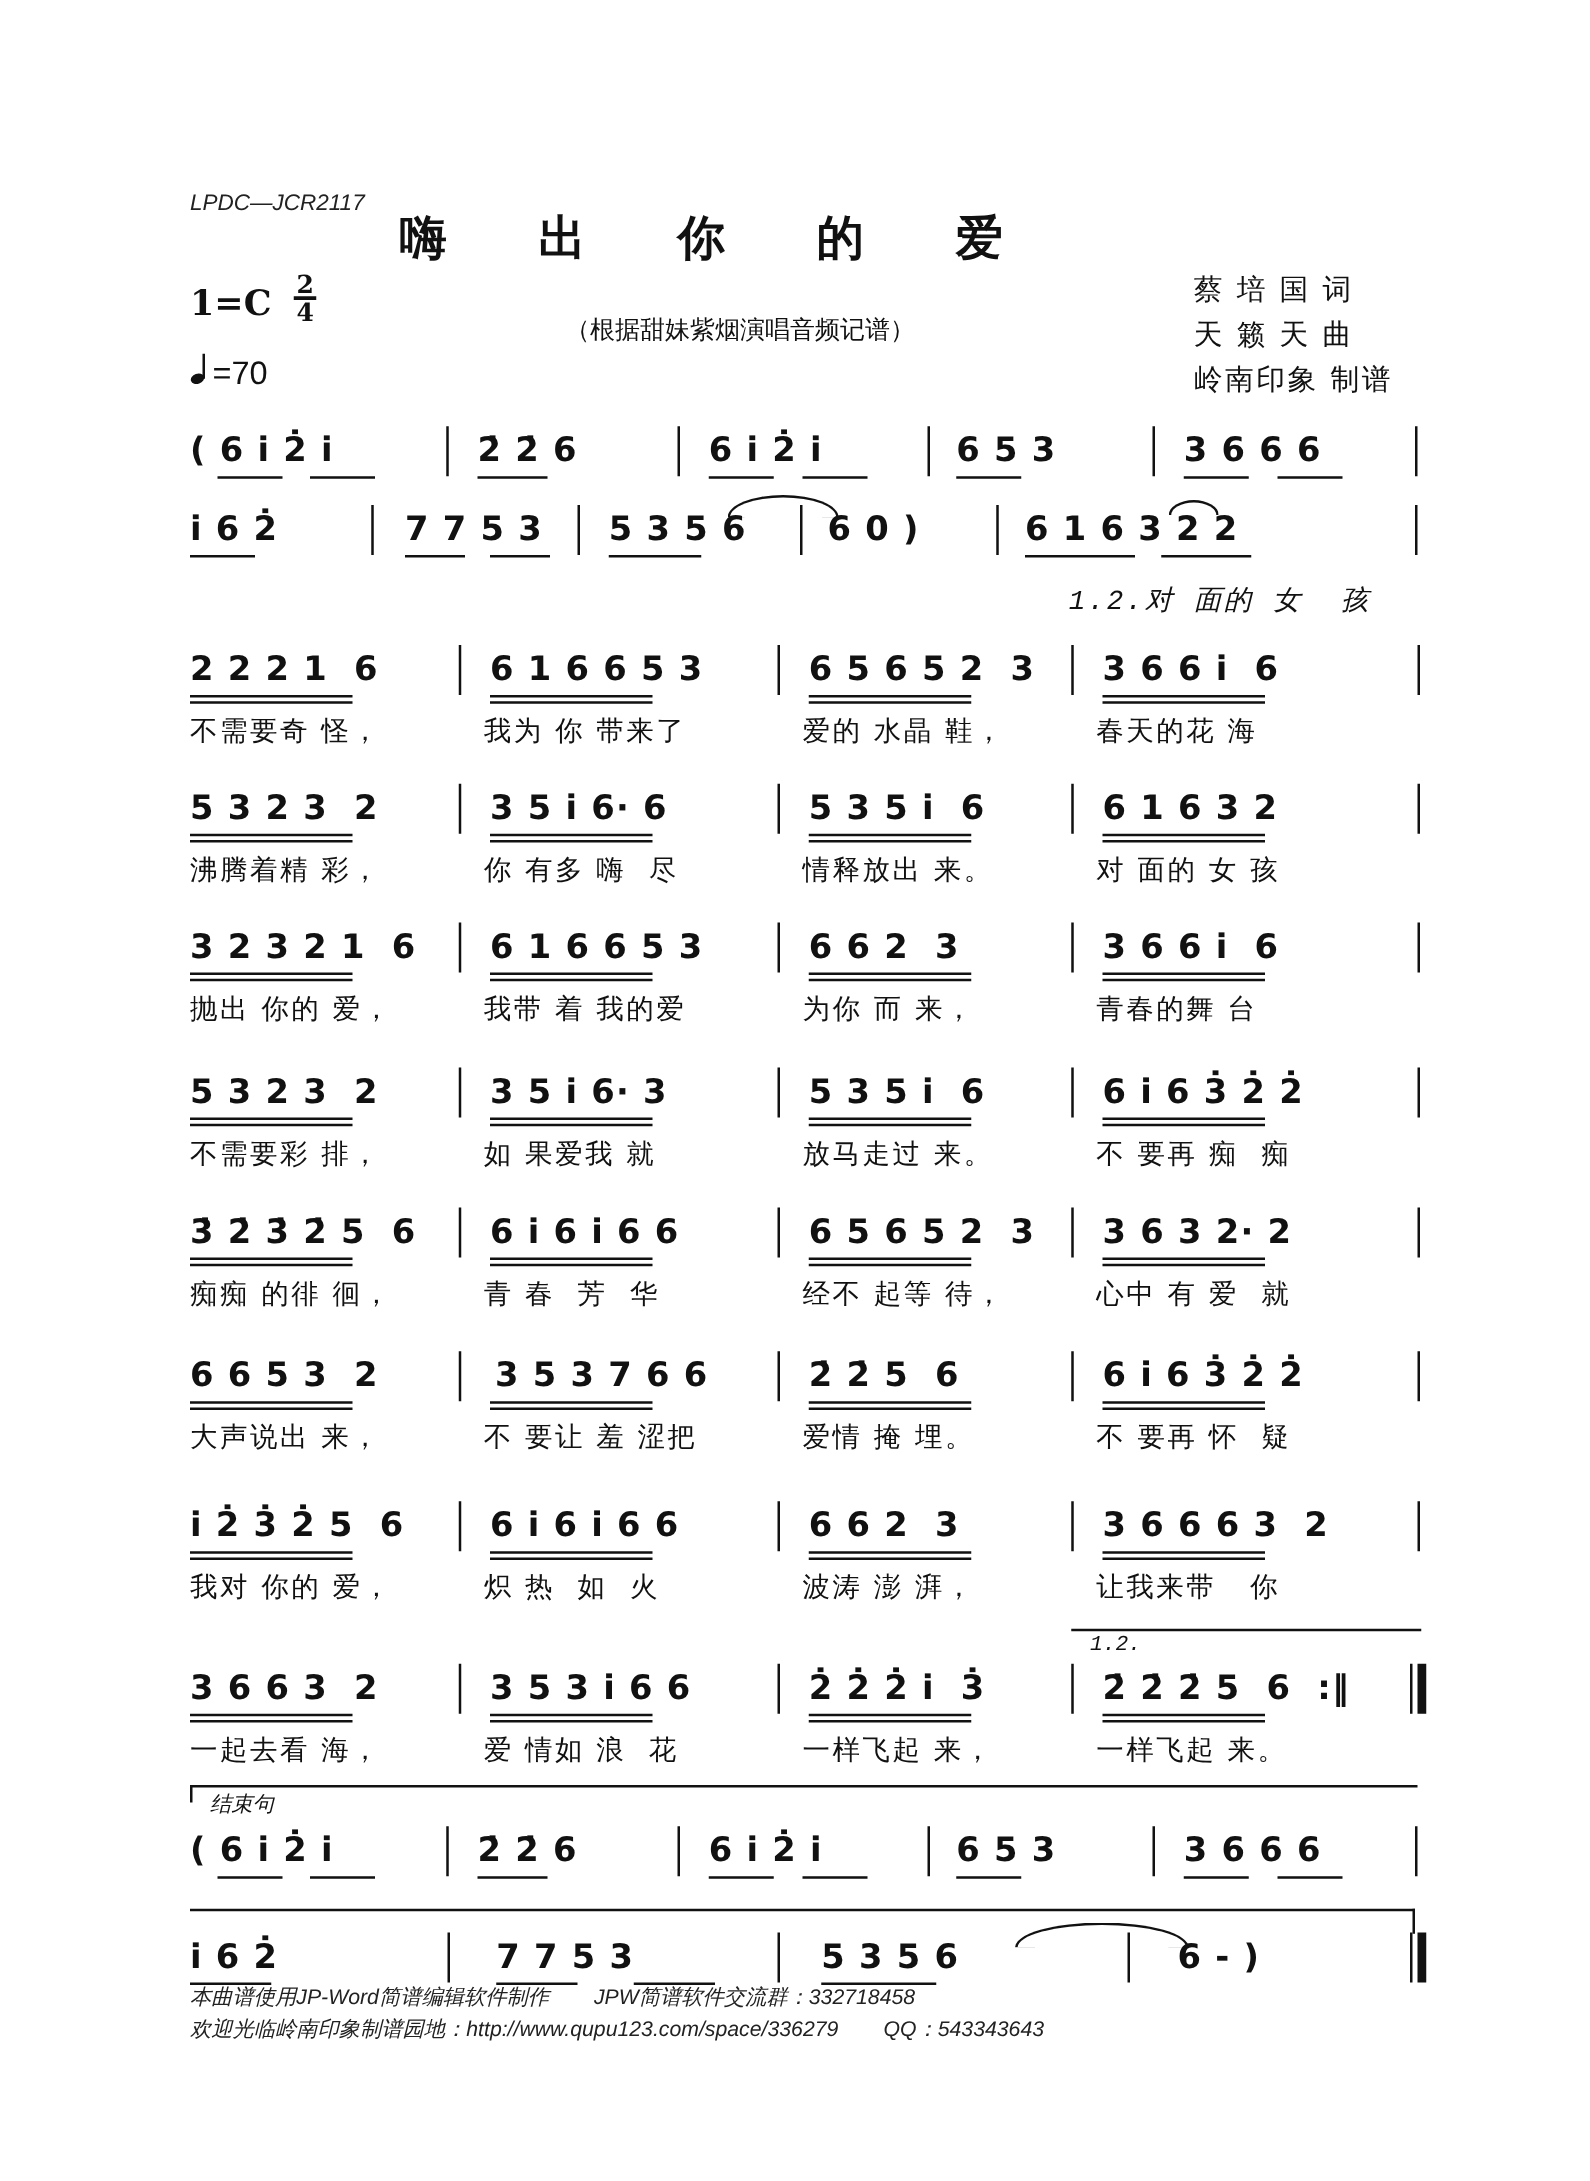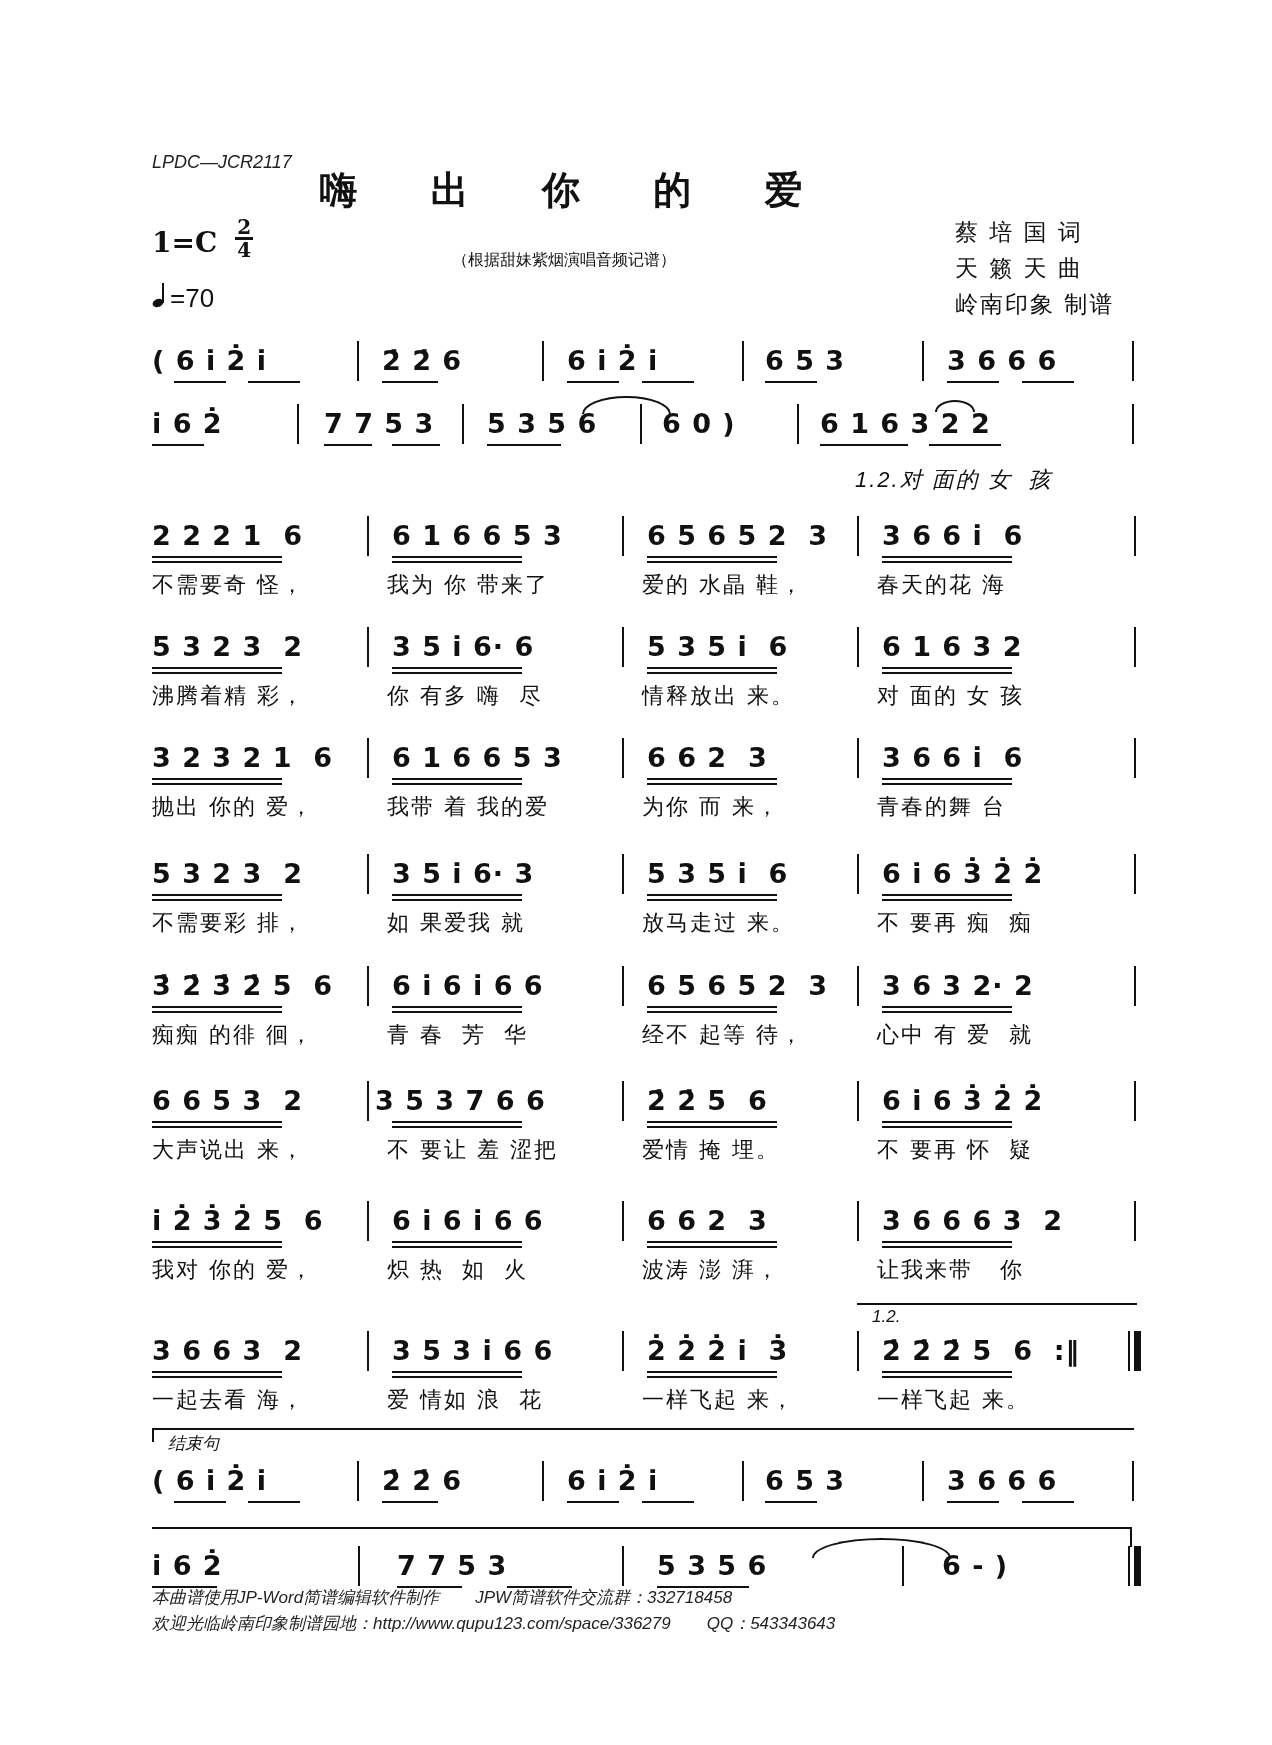--- a/index.html
+++ b/index.html
@@ -4,35 +4,35 @@
 <style>
   html, body { margin:0; padding:0; background:#ffffff; }
   body { width:1272px; height:1745px; position:relative; overflow:hidden; color:#111; font-family:"DejaVu Sans", sans-serif; }
   .abs { position:absolute; }
   .code { left:152px; top:152px; font-family:"Liberation Sans", sans-serif; font-style:italic; font-size:18px; color:#222; }
   .title { left:0; width:1272px; top:165px; text-align:center; font-family:"DejaVu Serif", serif; font-weight:bold; font-size:38px; letter-spacing:30px; padding-left:0; }
   .title span { margin-left:-120px; }
   .key { left:152px; top:218px; font-family:"DejaVu Serif", serif; font-weight:bold; font-size:28px; display:flex; align-items:flex-end; gap:10px; }
   .frac { display:inline-flex; flex-direction:column; align-items:center; font-size:20px; line-height:18px; margin-left:8px; }
   .frac .bar { width:18px; height:3px; background:#111; margin:1px 0; }
-  .subtitle { left:452px; top:250px; font-family:Liberation Serif, serif; font-size:16px; }
+  .subtitle { left:452px; top:250px; font-family:Liberation Serif, serif; font-size:20px; }
   .tempo { left:152px; top:282px; font-family:"Liberation Sans", sans-serif; font-size:26px; display:flex; align-items:center; gap:4px; }
   .credits { left:955px; top:214px; font-family:"DejaVu Serif", serif; font-size:23px; line-height:36px; }
   .credits div { letter-spacing:2px; }
 
   .row { position:absolute; left:152px; width:982px; height:40px; }
   .notes { font-family:"DejaVu Sans", sans-serif; font-weight:bold; font-size:27px; white-space:pre; letter-spacing:1px; position:absolute; top:0; }
   .ul1 { position:absolute; height:2px; background:#111; }
   .bl { position:absolute; width:2px; height:40px; background:#111; top:-4px; }
   .bl.thick { width:7px; }
   .lyr { position:absolute; font-family:"DejaVu Serif", serif; font-size:22px; white-space:pre; letter-spacing:2px; }
   .slur { position:absolute; border:2px solid #111; border-bottom:none; border-radius:50% 50% 0 0 / 100% 100% 0 0; }
   .hline { position:absolute; height:2px; background:#111; }
   .vline { position:absolute; width:2px; background:#111; }
-  .ital { font-family:Liberation Sans, sans-serif; font-style:italic; }
+  .ital { font-family:Liberation Mono, monospace; font-style:italic; }
   .footer { left:152px; font-family:"Liberation Sans", sans-serif; font-style:italic; font-size:17px; color:#222; white-space:pre; }
 </style>
 </head>
 <body>
 
 <div class="abs code">LPDC—JCR2117</div>
 <div class="abs title"><span>嗨 出 你 的 爱</span></div>
 <div class="abs key">
   <span>1=C</span>
   <span class="frac">
@@ -209,21 +209,21 @@
       <div class="ul1" style="left: 730px; width: 130px; top: 41px;"></div>
       <span class="lyr" style="left: 725px; top: 50px;">心中 有 爱  就</span>
       <div class="bl" style="left: 705px;"></div>
       <div class="bl" style="left: 982px;"></div>
     </div>
     <div class="row" style="top: 1085px; text-align: center;">
       <span class="notes" style="left: 0px;">6 6 5 3  2</span>
       <div class="ul1" style="left: 0px; width: 130px; top: 36px;"></div>
       <div class="ul1" style="left: 0px; width: 130px; top: 41px;"></div>
       <span class="lyr" style="left: 0px; top: 50px;">大声说出 来，</span>
-      <span class="notes" style="left: 223px;">3 5 3 7 6 6</span>
+      <span class="notes" style="left: 244px;">3 5 3 7 6 6</span>
       <div class="ul1" style="left: 240px; width: 130px; top: 36px;"></div>
       <div class="ul1" style="left: 240px; width: 130px; top: 41px;"></div>
       <span class="lyr" style="left: 235px; top: 50px;">不 要让 羞 涩把</span>
       <div class="bl" style="left: 215px;"></div>
       <span class="notes" style="left: 495px;">2̇ 2̇ 5  6</span>
       <div class="ul1" style="left: 495px; width: 130px; top: 36px;"></div>
       <div class="ul1" style="left: 495px; width: 130px; top: 41px;"></div>
       <span class="lyr" style="left: 490px; top: 50px;">爱情 掩 埋。</span>
       <div class="bl" style="left: 470px;"></div>
       <span class="notes" style="left: 730px;">6 i̇ 6 3̇ 2̇ 2̇</span>

